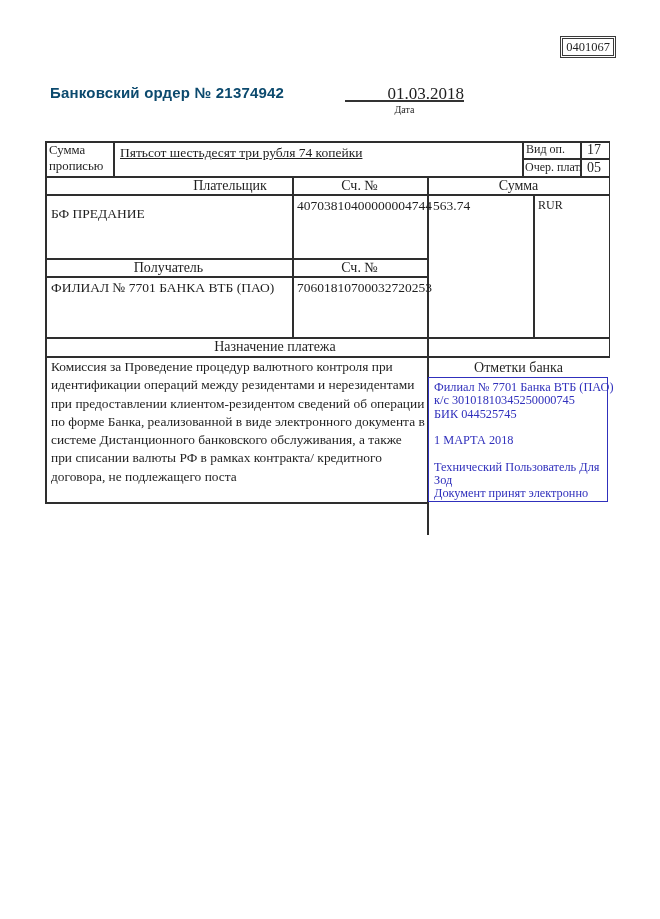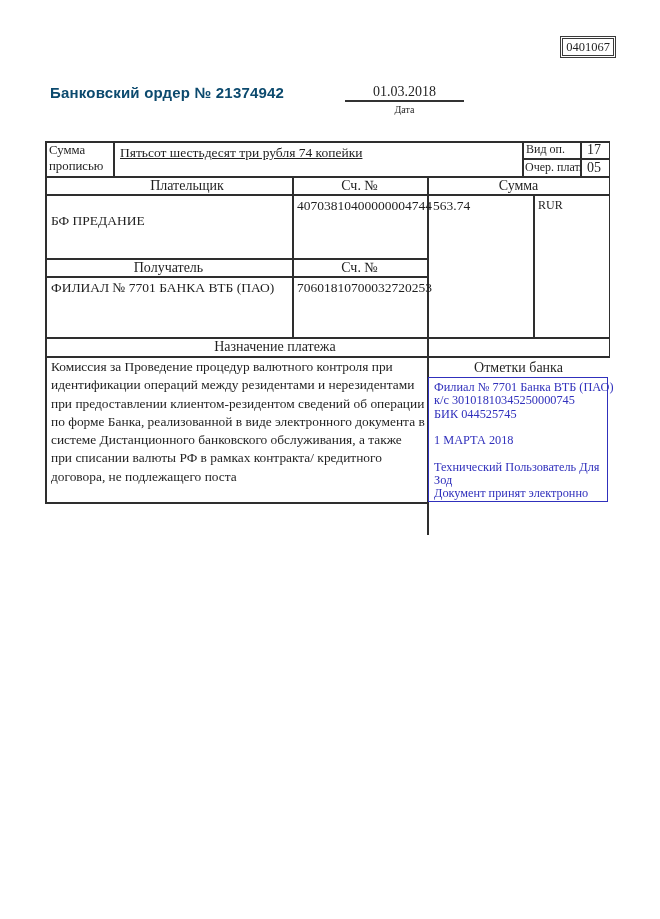--- a/index.html
+++ b/index.html
@@ -4,44 +4,44 @@
 <style>
   html,body{margin:0;padding:0;background:#ffffff;}
   .doc{position:relative;width:660px;height:919px;background:#ffffff;overflow:hidden;
        font-family:"Liberation Serif",serif;color:#1f1f1f;}
 
   
   .form-code{position:absolute;left:560px;top:36px;width:50px;height:16px;
              border:3px double #3a3a3a;text-align:center;font-size:12.5px;line-height:16px;}
   .title{position:absolute;left:50px;top:84px;font-family:"Liberation Sans",sans-serif;
          font-weight:bold;font-size:15px;color:#0c4a6e;letter-spacing:.2px;}
-  .date-value{position:absolute;left:345px;top:84px;width:119px;text-align:center;font-size:14px;}
+  .date-value{position:absolute;left:345px;top:84px;width:119px;text-align:right;font-size:17px;}
   .date-line{position:absolute;left:345px;top:100px;width:119px;height:1.5px;background:#333;}
   .date-label{position:absolute;left:345px;top:104px;width:119px;text-align:center;font-size:10px;}
 
   
   .tbl{position:absolute;left:45px;top:141px;width:566px;height:410px;}
   .hl{position:absolute;height:1.5px;background:#2e2e2e;}
   .hl.thick{height:2px;}
   .vl{position:absolute;width:1.5px;background:#2e2e2e;}
   .cell{position:absolute;font-size:14px;white-space:nowrap;}
   .ctr{text-align:center;}
   .small{font-size:12px;}
 
   .sum-label{left:4px;top:2px;width:60px;font-size:12.8px;line-height:15.5px;white-space:normal;}
   .amount-words{left:75px;top:4px;font-size:13.5px;text-decoration:underline;}
   .vid-label{left:481px;top:1px;}
   .vid-value{left:535px;top:1px;width:28px;}
   .ocher-label{left:480px;top:19px;}
   .ocher-value{left:535px;top:19px;width:28px;}
 
-  .payer-header{left:0;top:37px;width:284px;}
+  .payer-header{left:0;top:37px;width:284px;padding-left:43px;}
   .acct1-header{left:247px;top:37px;width:135px;}
   .sum-header{left:382px;top:37px;width:183px;}
-  .payer-name{left:6px;top:72px;font-size:13.5px;}
+  .payer-name{left:6px;top:65px;font-size:13.5px;}
   .payer-acct{left:252px;top:57px;font-size:13.5px;}
   .amt-value{left:388px;top:57px;font-size:13.5px;}
   .currency{left:493px;top:57px;font-size:12px;}
 
   .payee-header{left:0;top:119px;width:247px;}
   .acct2-header{left:247px;top:119px;width:135px;}
   .payee-name{left:6px;top:139px;font-size:13.5px;}
   .payee-acct{left:252px;top:139px;font-size:13.5px;}
 
   .purpose-header{left:0;top:198px;width:460px;}

